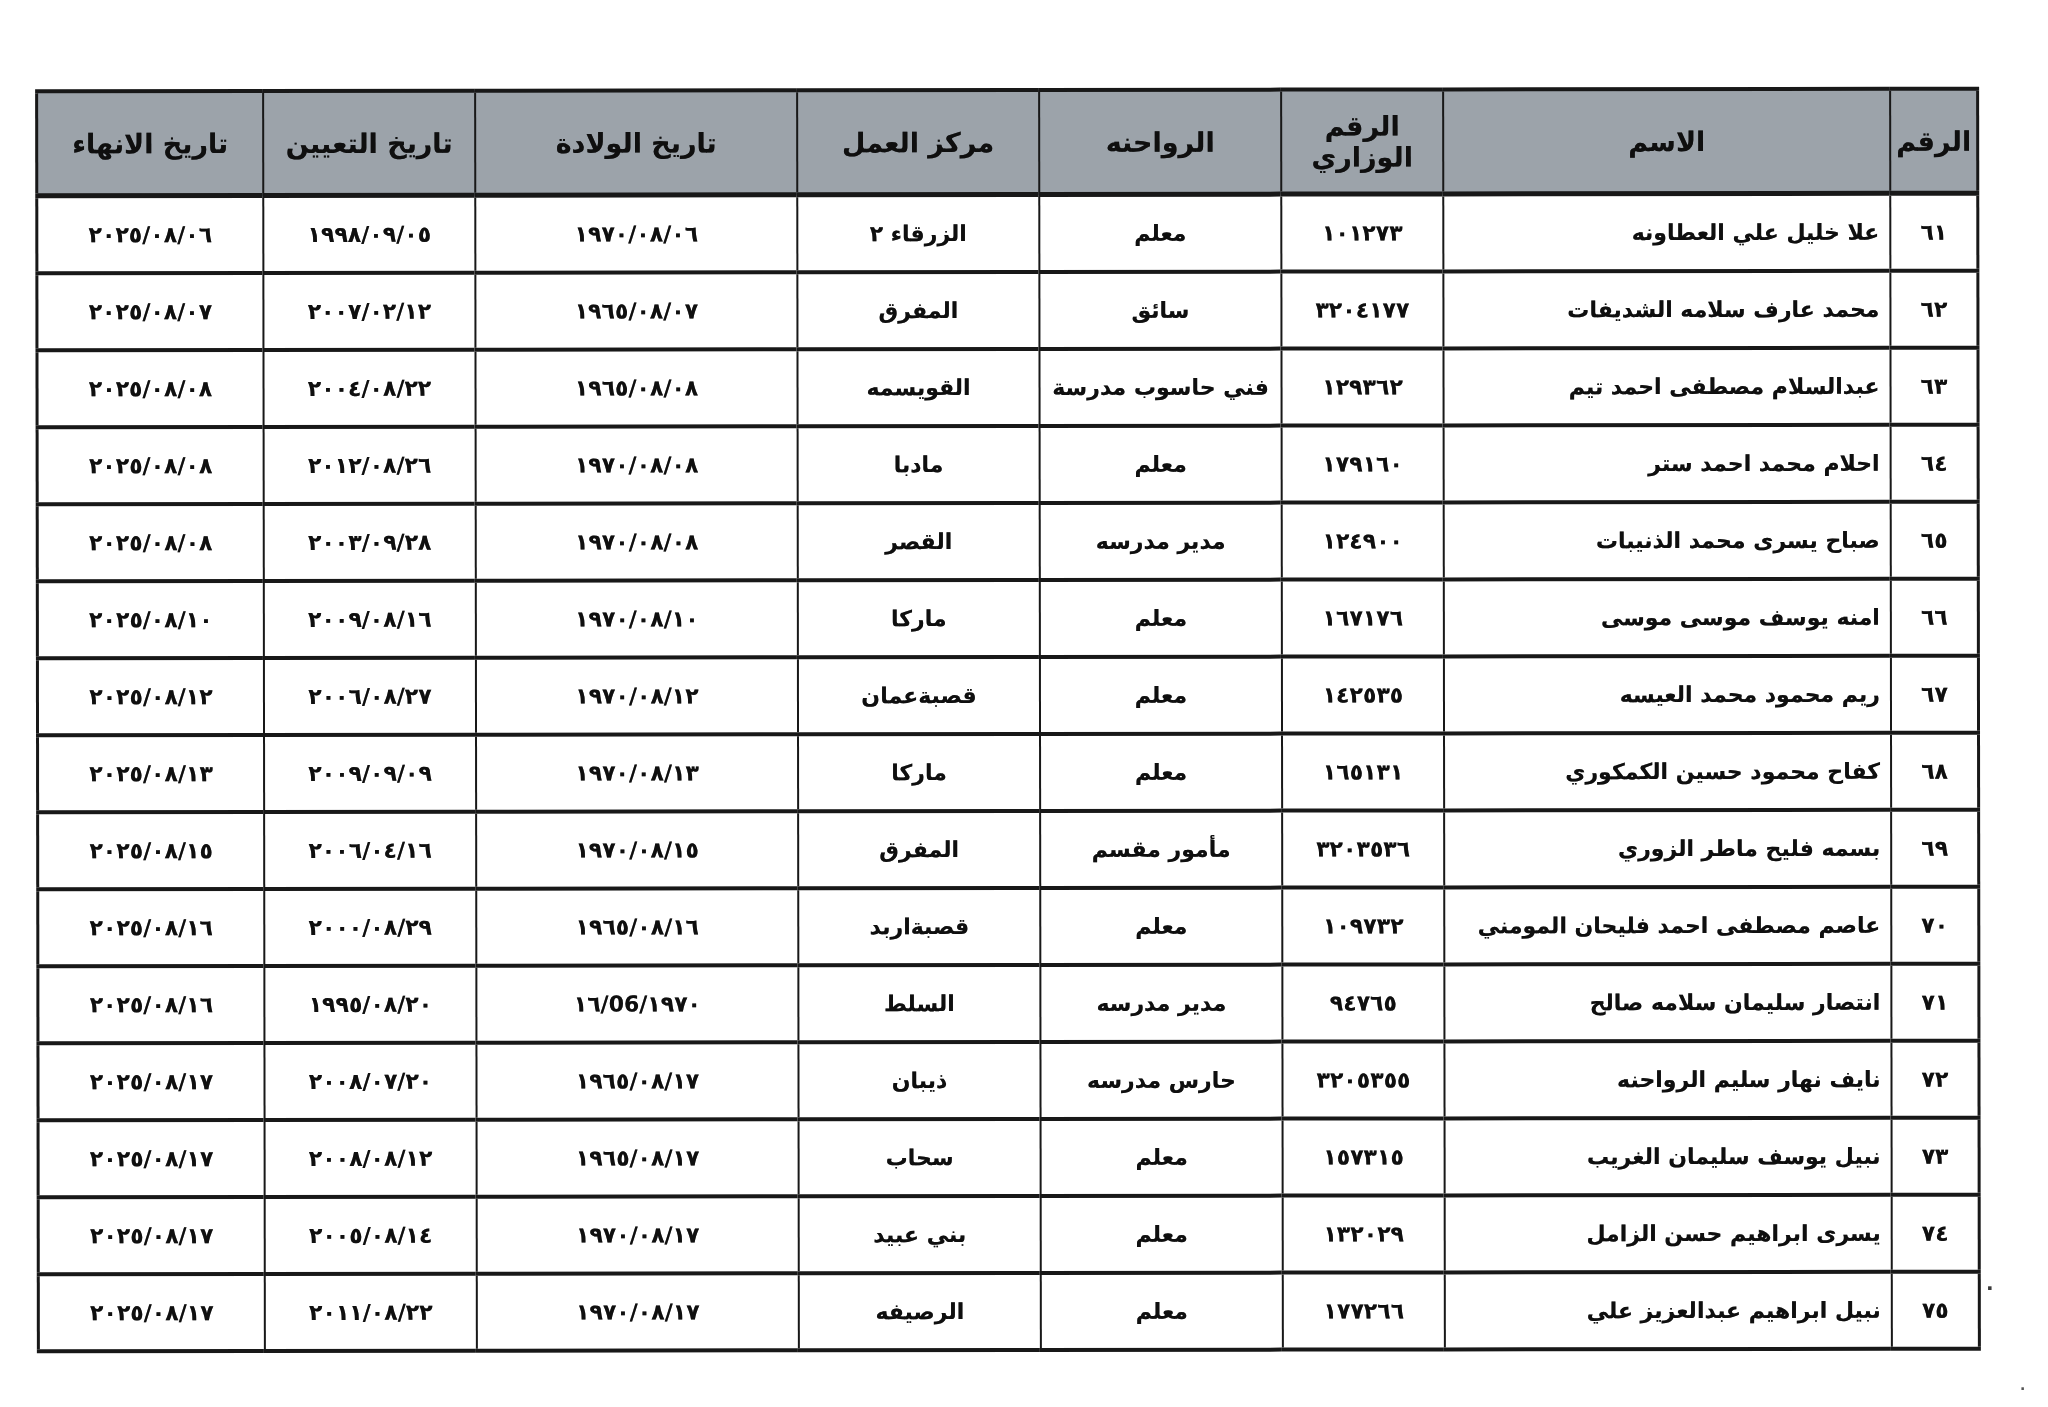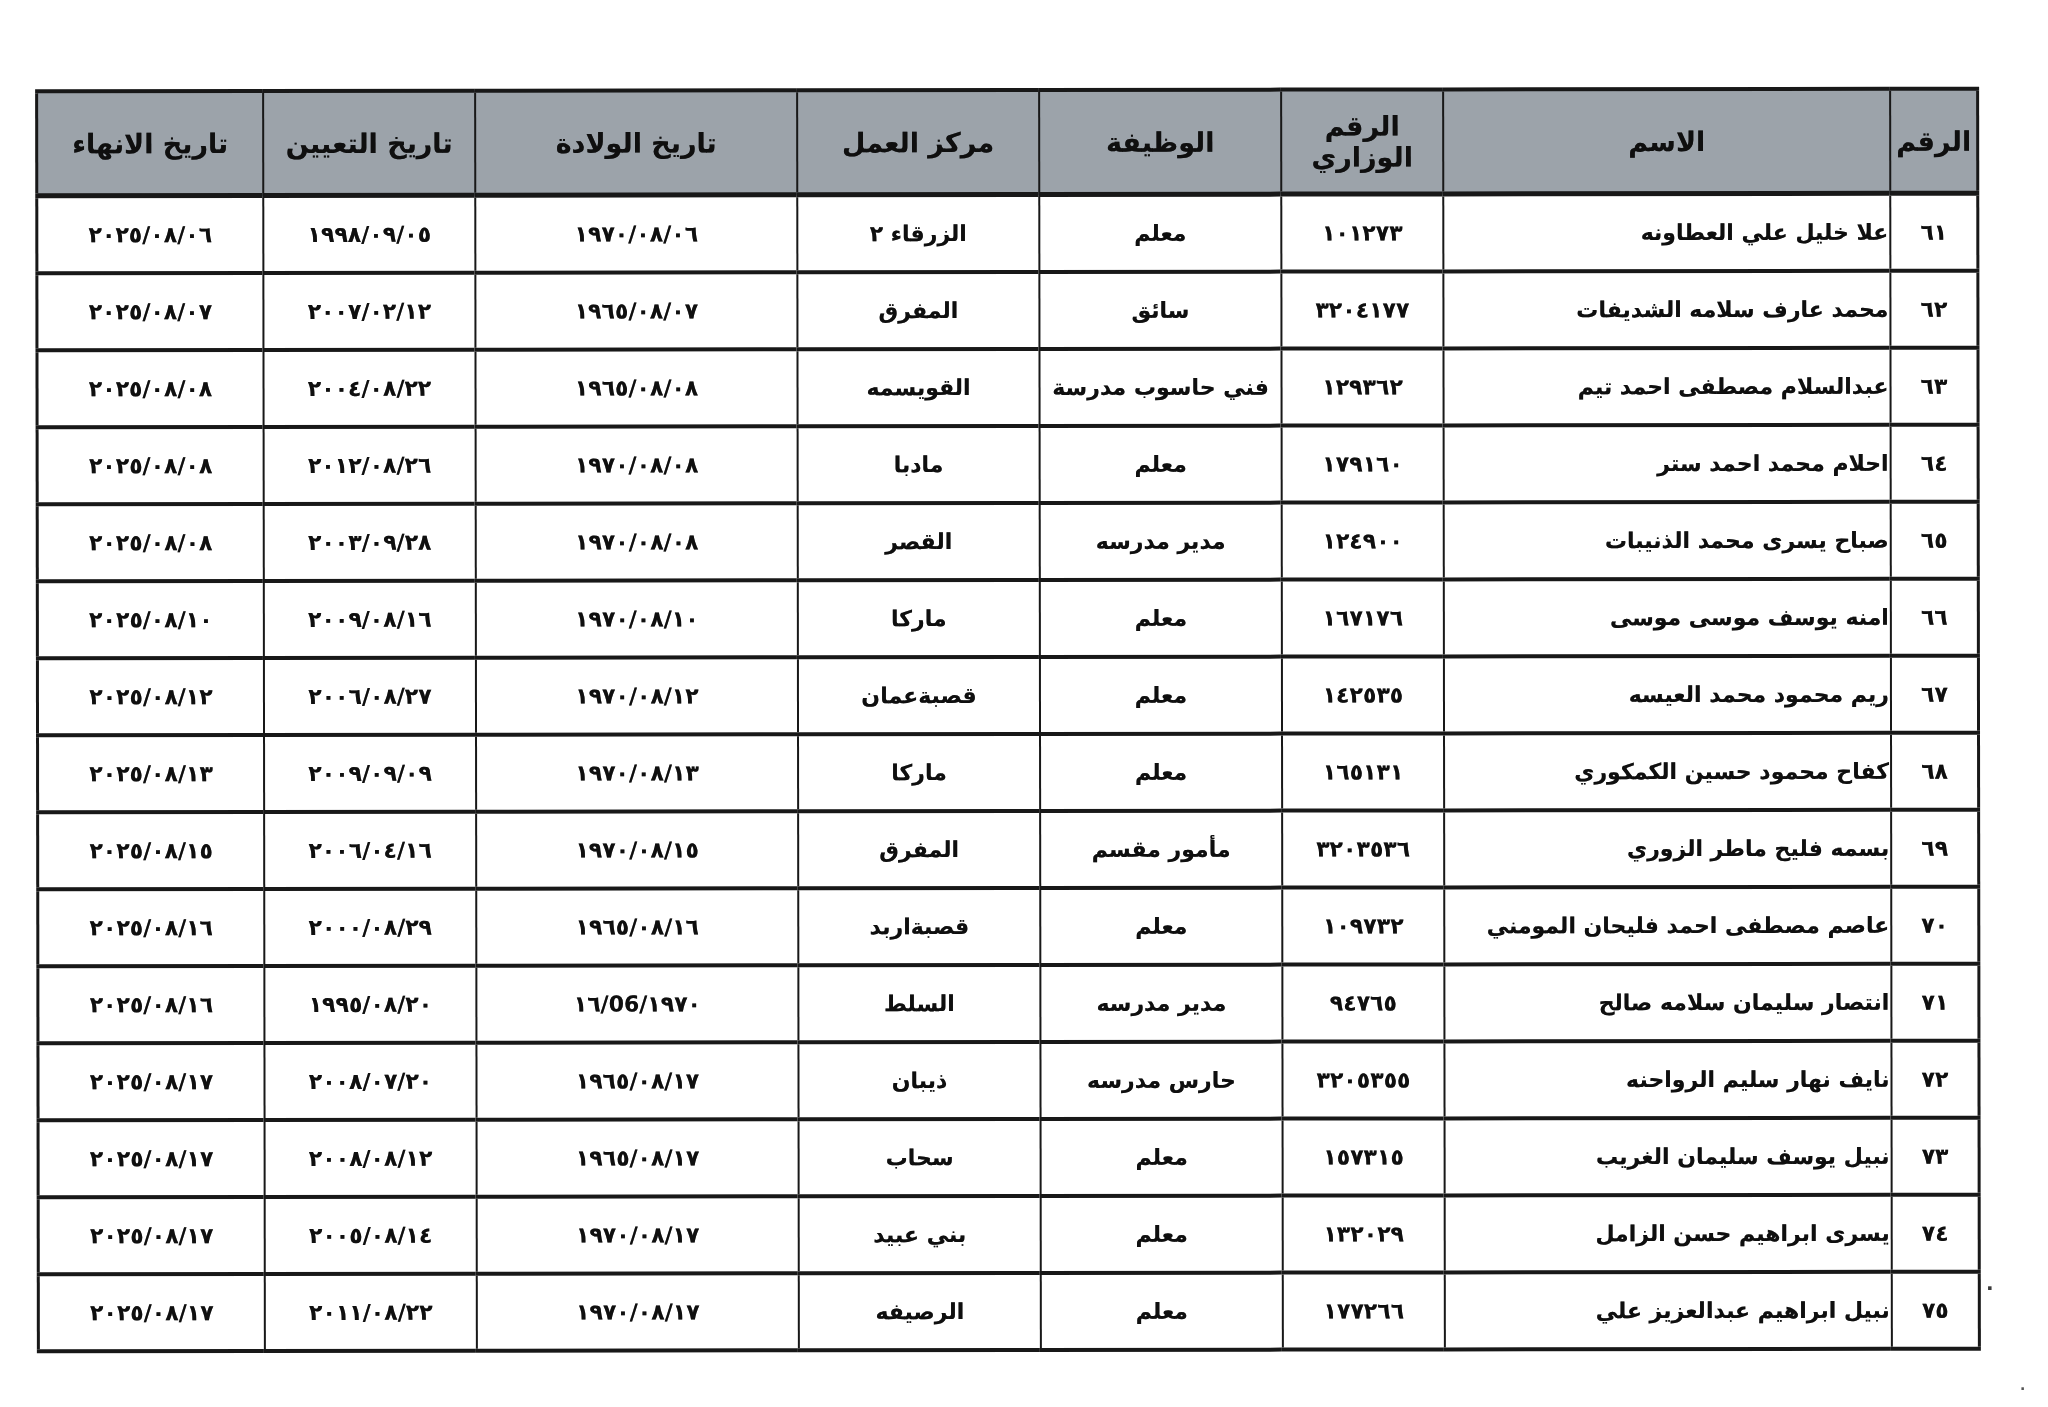--- a/index.html
+++ b/index.html
@@ -37,21 +37,21 @@
   
   .col-num{width:85px;}
   .col-name{width:445px;}
   .col-ministry_no{width:160px;}
   .col-job{width:240px;}
   .col-work_center{width:240px;}
   .col-birth_date{width:320px;}
   .col-hire_date{width:210px;}
   .col-end_date{width:224px;}
   
-  td.col-name{text-align:right;padding-right:1px;font-size:24px;}
+  td.col-name{text-align:right;padding-right:10px;font-size:24px;}
   td.col-num{font-size:22px;margin-left:8px;}
   td.col-ministry_no{font-size:23px;letter-spacing:1px;}
   td.col-job{white-space:nowrap;overflow:visible;font-size:23px;}
   td.col-work_center{font-size:23px;}
   td.col-birth_date,td.col-hire_date,td.col-end_date{letter-spacing:1px;}
   
   .scan-table th,.scan-table td{text-shadow:0 0 0.6px rgba(10,10,10,0.55);}
   .scan-speck{
     position:absolute;color:#3a3a3a;font-weight:bold;
     font-size:20px;line-height:1;user-select:none;
@@ -61,21 +61,21 @@
 </style>
 </head>
 <body style="background: rgb(255, 255, 255);">
 
 <table class="scan-table" dir="rtl">
   <thead>
     <tr>
         <th class="col-num">الرقم</th>
         <th class="col-name">الاسم</th>
         <th class="col-ministry_no">الرقم الوزاري</th>
-        <th class="col-job">الوظيفة</th>
+        <th class="col-job">الرواحنه</th>
         <th class="col-work_center">مركز العمل</th>
         <th class="col-birth_date">تاريخ الولادة</th>
         <th class="col-hire_date">تاريخ التعيين</th>
         <th class="col-end_date">تاريخ الانهاء</th>
       </tr>
   </thead>
   <tbody>
       <tr>
         <td class="col-num">٦١</td>
         <td class="col-name">علا خليل علي العطاونه</td>

